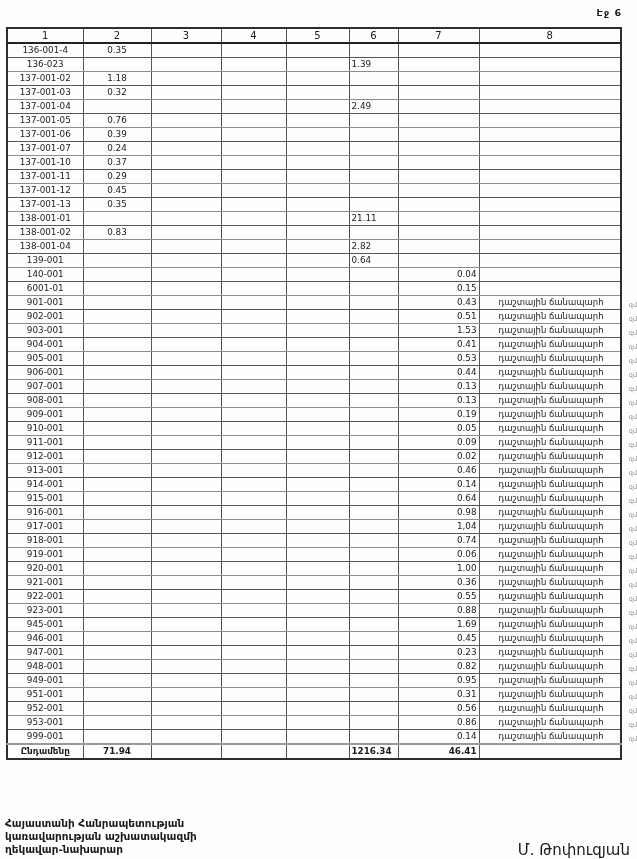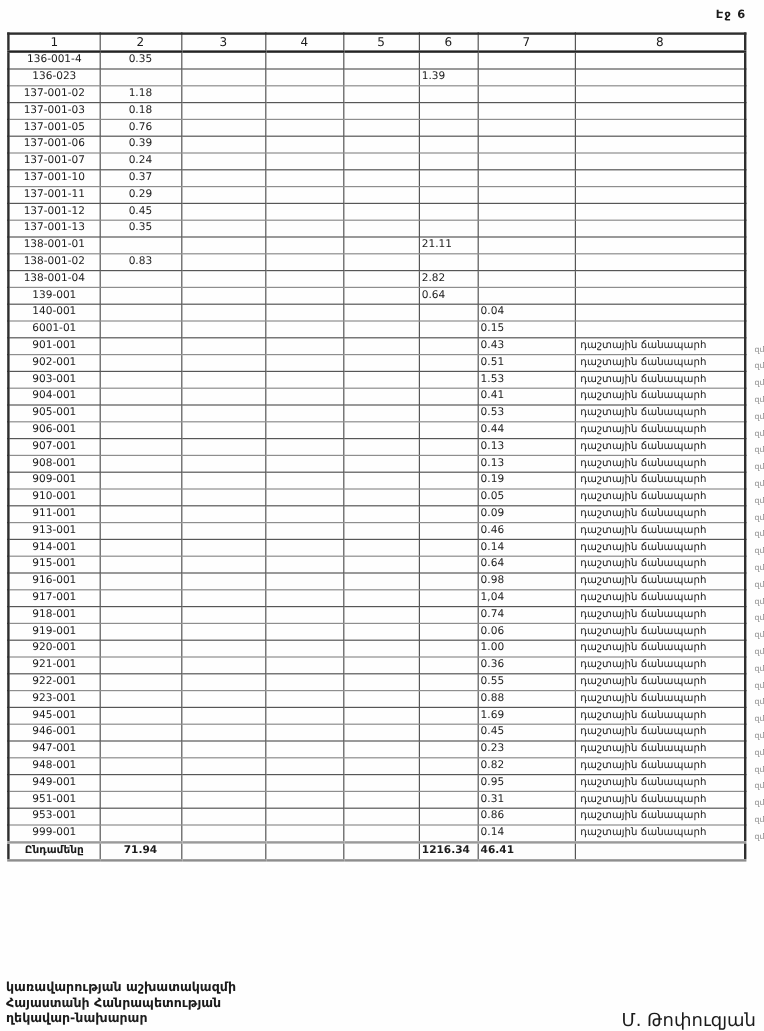--- a/index.html
+++ b/index.html
@@ -34,22 +34,22 @@
   .parcel-table tr:nth-child(even) td { border-bottom-color:#8d8d8d; }
   .parcel-table tr:nth-child(3n) td  { border-top-color:#9a9a9a; }
   .parcel-table th {
     font-size:10px; font-weight:normal; text-align:center;
     border-bottom:2px solid #222;
     height:15px;
   }
   td.c1 { text-align:center; }
   td.c2 { text-align:center; }
   td.c6 { text-align:left; }
-  td.c7 { text-align:left; }
-  td.c8 { text-align:left; padding-left:4px; font-size:8.5px; position:relative; overflow:visible; }
+  td.c7 { text-align:right; }
+  td.c8 { text-align:left; padding-left:19px; font-size:8.5px; position:relative; overflow:visible; }
   .margin-note {
     position:absolute; right:-17px; top:3px;
     font-size:6.5px; color:#8a8a8a; letter-spacing:0;
   }
   tr.total-row td { font-weight:bold; border-top:2px solid #d946ef; border-bottom:2px solid #2e2e2e; }
   .footer-block {
     position:absolute; left:5px; top:817px;
     font-size:10.5px; font-weight:bold; line-height:1.22;
   }
   .signature {
@@ -111,25 +111,35 @@
         <td class="c2">1.18</td>
         <td class="c3"></td>
         <td class="c4"></td>
         <td class="c5"></td>
         <td class="c6"></td>
         <td class="c7"></td>
         <td class="c8"></td>
       </tr>
       <tr>
         <td class="c1">137-001-03</td>
-        <td class="c2">0.18</td>
-        <td class="c3"></td>
-        <td class="c4"></td>
-        <td class="c5"></td>
-        <td class="c6"></td>
+        <td class="c2">0.32</td>
+        <td class="c3"></td>
+        <td class="c4"></td>
+        <td class="c5"></td>
+        <td class="c6"></td>
+        <td class="c7"></td>
+        <td class="c8"></td>
+      </tr>
+      <tr>
+        <td class="c1">137-001-04</td>
+        <td class="c2"></td>
+        <td class="c3"></td>
+        <td class="c4"></td>
+        <td class="c5"></td>
+        <td class="c6">2.49</td>
         <td class="c7"></td>
         <td class="c8"></td>
       </tr>
       <tr>
         <td class="c1">137-001-05</td>
         <td class="c2">0.76</td>
         <td class="c3"></td>
         <td class="c4"></td>
         <td class="c5"></td>
         <td class="c6"></td>
@@ -360,20 +370,30 @@
         <td class="c1">911-001</td>
         <td class="c2"></td>
         <td class="c3"></td>
         <td class="c4"></td>
         <td class="c5"></td>
         <td class="c6"></td>
         <td class="c7">0.09</td>
         <td class="c8">դաշտային ճանապարհ<span class="margin-note">զմ</span></td>
       </tr>
       <tr>
+        <td class="c1">912-001</td>
+        <td class="c2"></td>
+        <td class="c3"></td>
+        <td class="c4"></td>
+        <td class="c5"></td>
+        <td class="c6"></td>
+        <td class="c7">0.02</td>
+        <td class="c8">դաշտային ճանապարհ<span class="margin-note">զմ</span></td>
+      </tr>
+      <tr>
         <td class="c1">913-001</td>
         <td class="c2"></td>
         <td class="c3"></td>
         <td class="c4"></td>
         <td class="c5"></td>
         <td class="c6"></td>
         <td class="c7">0.46</td>
         <td class="c8">դաշտային ճանապարհ<span class="margin-note">զմ</span></td>
       </tr>
       <tr>
@@ -527,20 +547,30 @@
         <td class="c8">դաշտային ճանապարհ<span class="margin-note">զմ</span></td>
       </tr>
       <tr>
         <td class="c1">951-001</td>
         <td class="c2"></td>
         <td class="c3"></td>
         <td class="c4"></td>
         <td class="c5"></td>
         <td class="c6"></td>
         <td class="c7">0.31</td>
+        <td class="c8">դաշտային ճանապարհ<span class="margin-note">զմ</span></td>
+      </tr>
+      <tr>
+        <td class="c1">952-001</td>
+        <td class="c2"></td>
+        <td class="c3"></td>
+        <td class="c4"></td>
+        <td class="c5"></td>
+        <td class="c6"></td>
+        <td class="c7">0.56</td>
         <td class="c8">դաշտային ճանապարհ<span class="margin-note">զմ</span></td>
       </tr>
       <tr>
         <td class="c1">953-001</td>
         <td class="c2"></td>
         <td class="c3"></td>
         <td class="c4"></td>
         <td class="c5"></td>
         <td class="c6"></td>
         <td class="c7">0.86</td>
@@ -563,18 +593,18 @@
         <td class="c4"></td>
         <td class="c5"></td>
         <td class="c6">1216.34</td>
         <td class="c7">46.41</td>
         <td class="c8"></td>
       </tr>
     </tbody>
 </table>
 
 <div class="footer-block">
+  <div>Հայաստանի Հանրապետության</div>
   <div>կառավարության աշխատակազմի</div>
-  <div>Հայաստանի Հանրապետության</div>
   <div>ղեկավար-նախարար</div>
 </div>
 
 <div class="signature">Մ. Թոփուզյան</div>
 
 </body></html>

